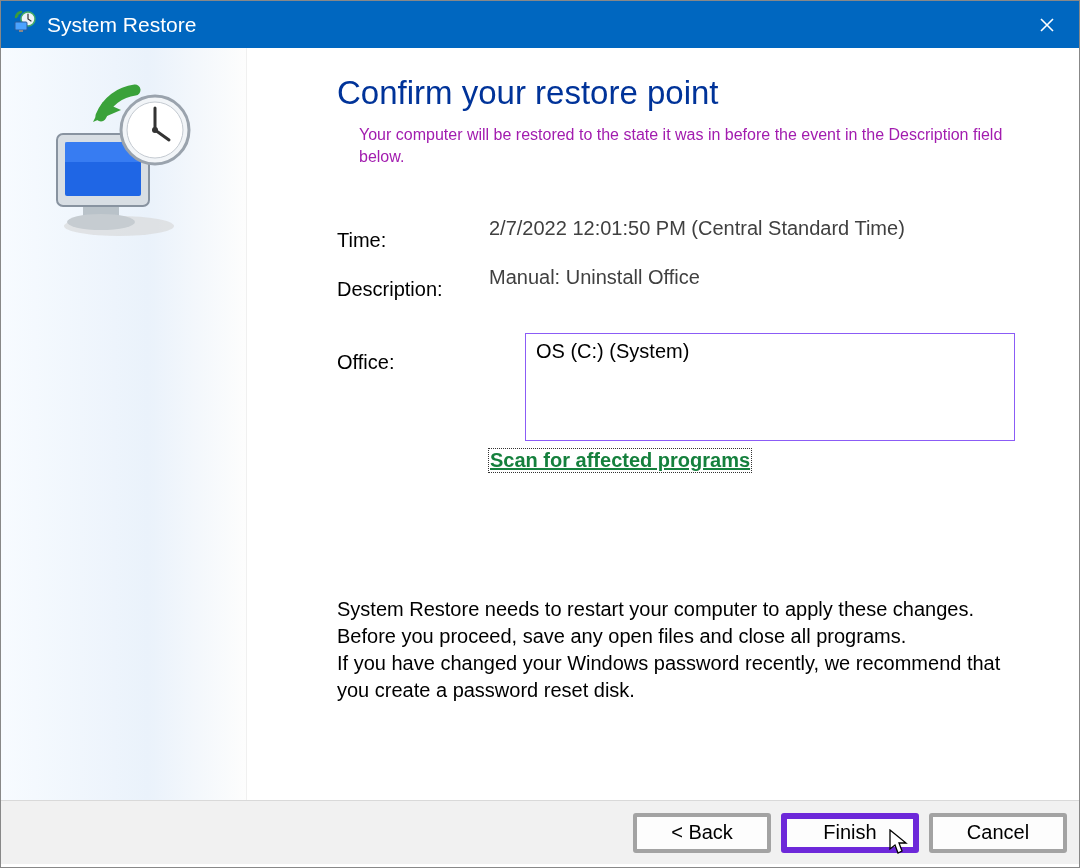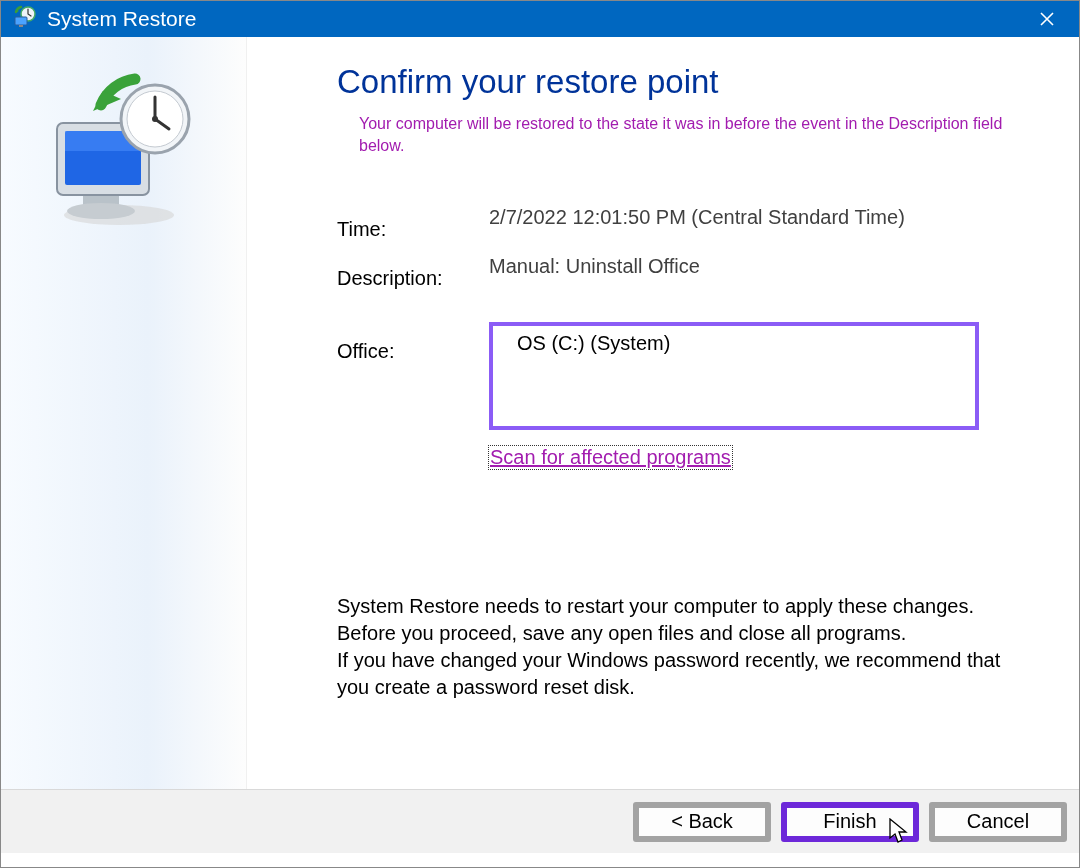--- a/index.html
+++ b/index.html
@@ -1,35 +1,35 @@
 <!DOCTYPE html>
 <html><head>
 <meta charset="utf-8">
 <style>
   * { box-sizing: border-box; }
   html, body { margin: 0; padding: 0; height: 100%; }
   body { font-family: "Segoe UI", Tahoma, sans-serif; font-size: 20px; color: #000; background: #fff; width: 1080px; height: 868px; overflow: hidden; border: 1px solid #888; }
-  .titlebar { height: 36px; background: #0067c0; color: #fff; display: flex; align-items: center; justify-content: space-between; padding: 0 0 0 12px; }
+  .titlebar { height: 47px; background: #0067c0; color: #fff; display: flex; align-items: center; justify-content: space-between; padding: 0 0 0 12px; }
   .titlebar .left { display: flex; align-items: center; gap: 10px; }
   .titlebar .title { font-size: 21px; font-weight: 400; }
   .titlebar .close { width: 64px; height: 52px; display: flex; align-items: center; justify-content: center; color: #fff; }
   .body { display: flex; height: calc(868px - 52px - 64px); }
   .sidebar { width: 246px; background: linear-gradient(to right, #f7fbff 0%, #eaf2fb 60%, #fdfdfd 100%); padding: 36px 30px 0 38px; border-right: 1px solid #f0f0f0; }
   .restore-graphic { width: 130px; height: 130px; position: relative; }
   .main { flex: 1; padding: 26px 46px 20px 90px; }
   h1 { font-size: 33px; font-weight: 400; color: #003399; margin: 0 0 12px 0; }
   .subtitle { font-size: 16px; color: #a21caf; line-height: 1.35; margin: 0 0 50px 22px; }
   .field-row { display: flex; margin: 0 0 14px 0; }
   .field-label { width: 152px; font-size: 20px; color: #000; margin-top: 12px; }
   .field-value { font-size: 20px; color: #404040; }
-  .drives-box { border: 4px solid #8b5cf6; width: 490px; height: 108px; padding: 6px 24px; margin-top: 0; background: #fff; font-size: 20px; overflow: auto; }
-  .link { color: #a21caf; text-decoration: underline; font-size: 20px; margin-top: 16px; display: inline-block; outline: 1px dotted #333; padding: 0 1px; }
+  .drives-box { border: 1px solid #8b5cf6; width: 490px; height: 108px; padding: 6px 10px; margin-top: 0; background: #fff; font-size: 20px; overflow: auto; margin-left: 36px; }
+  .link { color: #15803d; text-decoration: underline; font-size: 20px; margin-top: 8px; display: inline-block; outline: 1px dotted #333; padding: 0 1px; font-weight: bold; }
   .para { font-size: 20px; line-height: 1.35; margin: 0 0 28px 0; }
   .footer { height: 64px; background: #f1f1f1; border-top: 1px solid #d9d9d9; display: flex; align-items: center; justify-content: flex-end; padding: 0 12px; gap: 10px; }
-  .btn { min-width: 138px; height: 40px; background: #fdfdfd; border: 6px solid #a3a3a3; border-radius: 3px; font-size: 20px; font-family: inherit; padding: 0 18px; cursor: pointer; }
+  .btn { min-width: 138px; height: 40px; background: #fdfdfd; border: 4px solid #a3a3a3; border-radius: 3px; font-size: 20px; font-family: inherit; padding: 0 18px; cursor: pointer; }
   .btn.default { border: 6px solid #6d28d9; background: #fdfdfd; }
   .cursor { position: absolute; width: 20px; height: 28px; pointer-events: none; }
 </style>
 </head>
 <body>
 
 <div class="titlebar">
   <div class="left">
     <span>
       <svg width="24" height="24" viewBox="0 0 24 24">

